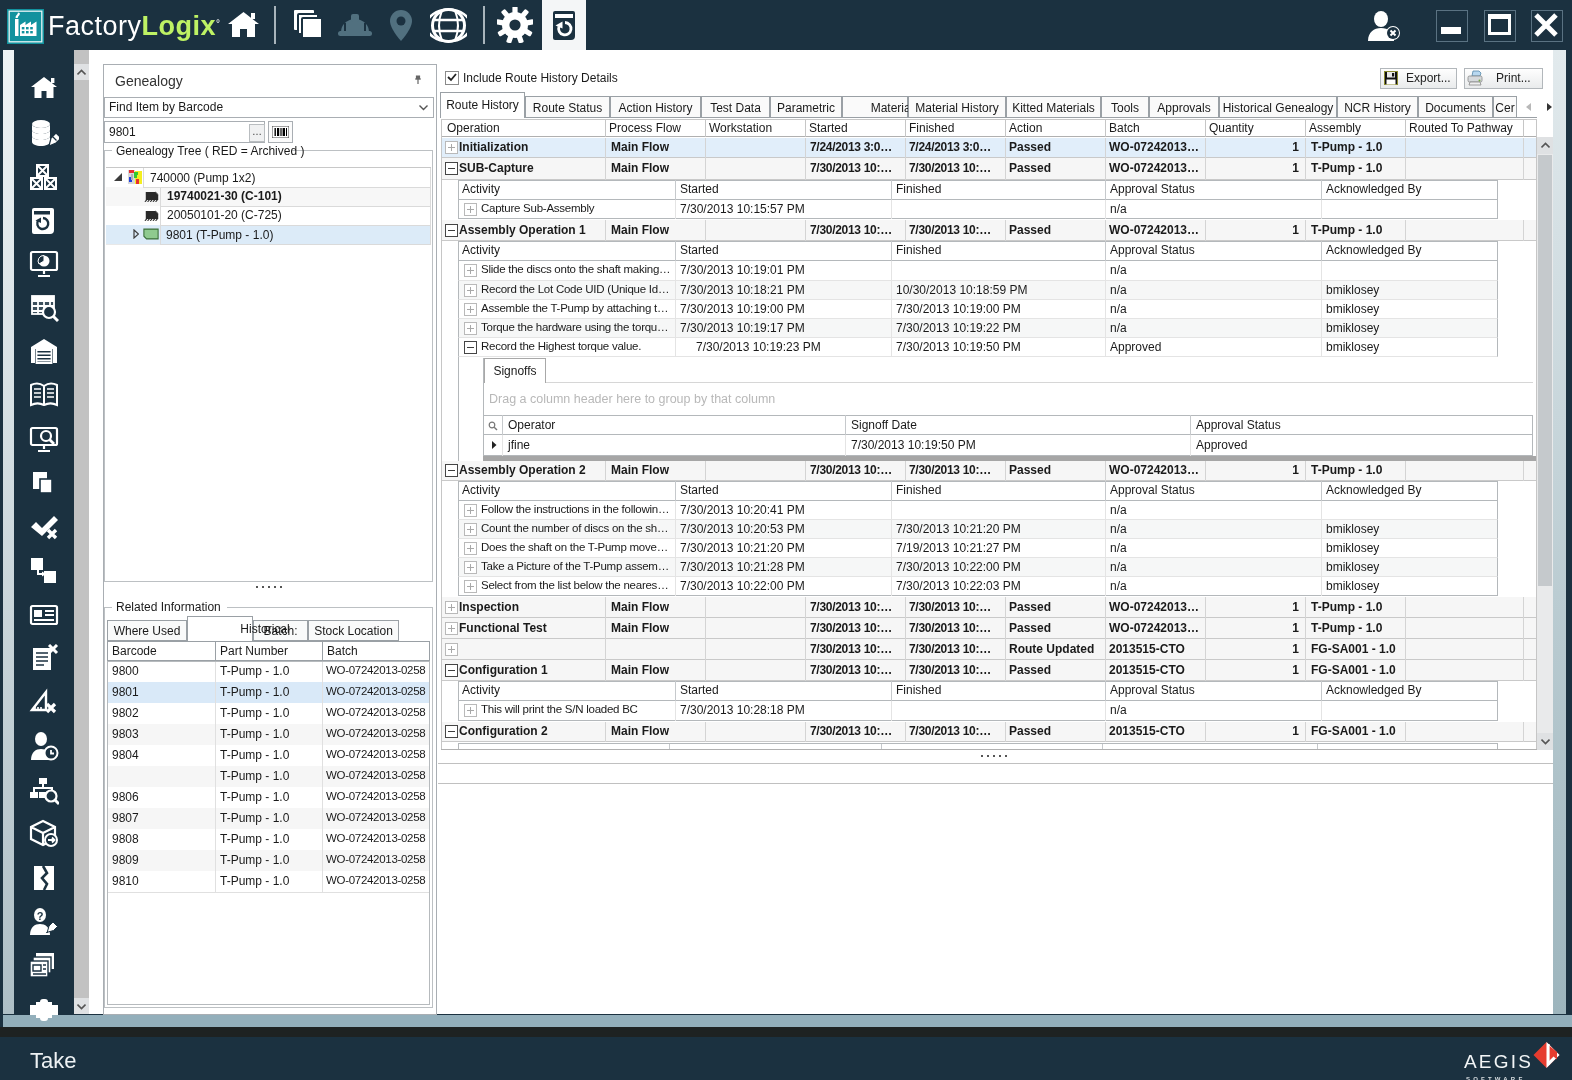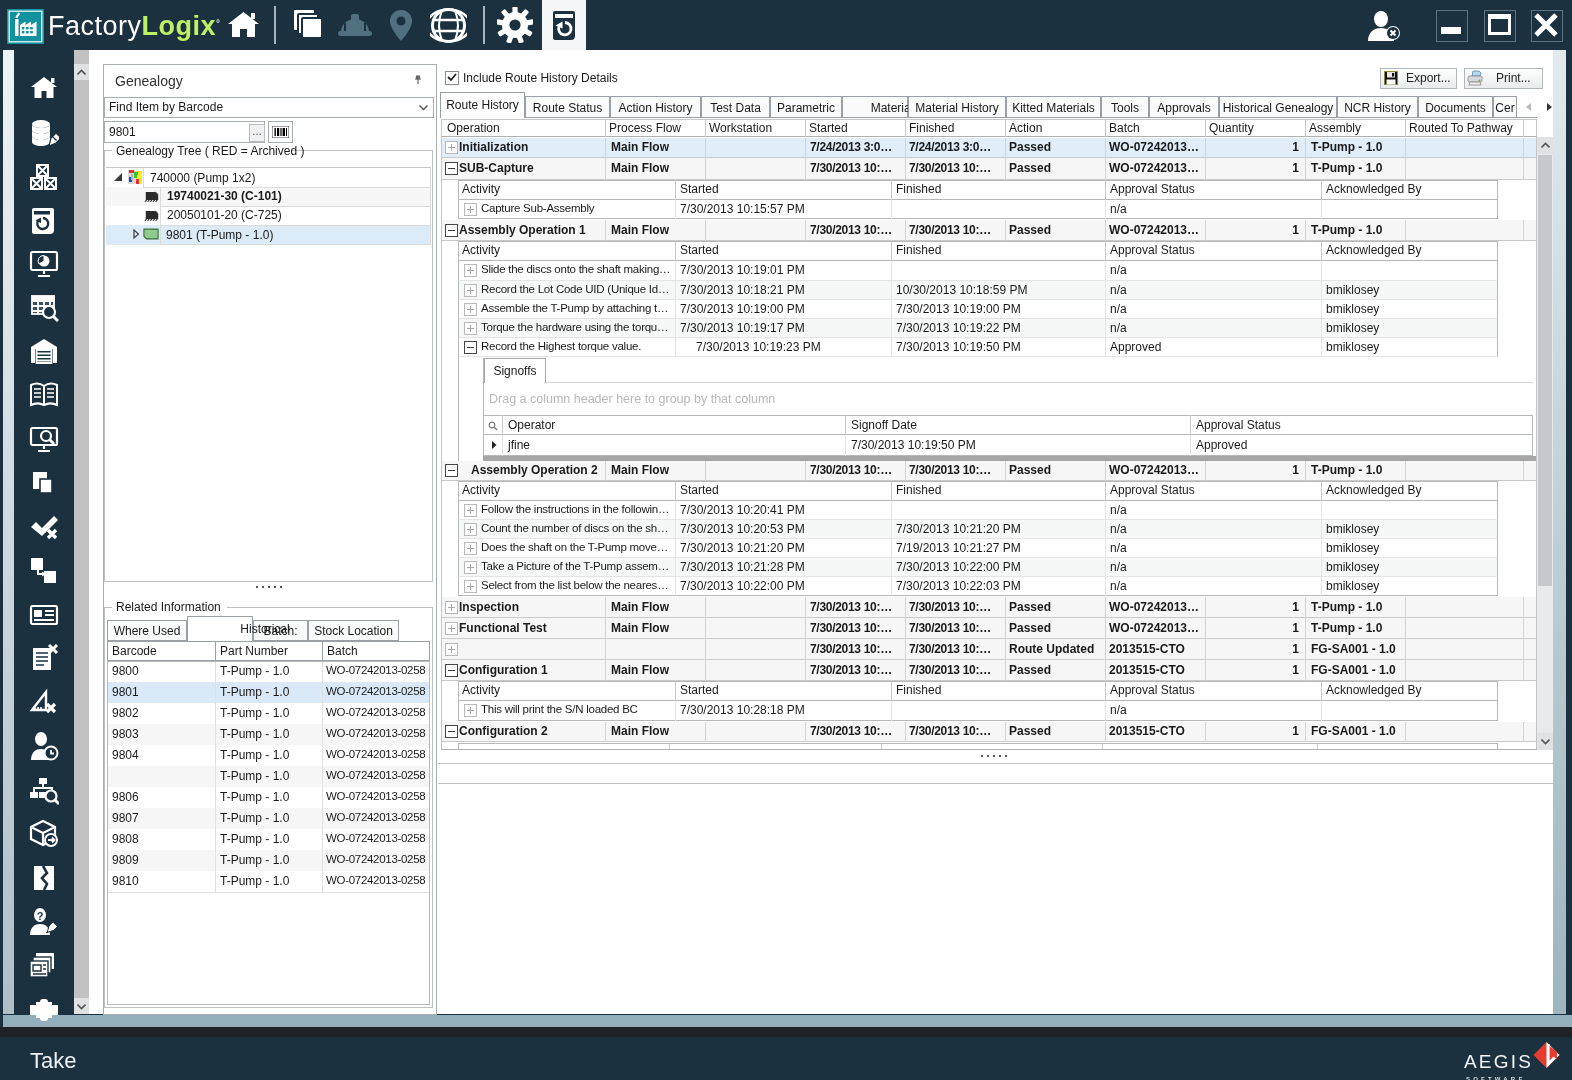--- a/index.html
+++ b/index.html
@@ -715,21 +715,21 @@
 <div style="position:absolute;left:851px;top:438px;white-space:nowrap;font-size:12px;">7/30/2013 10:19:50 PM</div>
 <div style="position:absolute;left:1196px;top:438px;white-space:nowrap;font-size:12px;">Approved</div>
 <div style="position:absolute;left:502px;top:435px;width:1px;height:21px;background:#e4e4e4;"></div>
 <div style="position:absolute;left:845px;top:435px;width:1px;height:21px;background:#e4e4e4;"></div>
 <div style="position:absolute;left:1190px;top:435px;width:1px;height:21px;background:#e4e4e4;"></div>
 <div style="position:absolute;left:483px;top:456px;width:1053px;height:5px;background:#a6a6a6;"></div>
 <div style="position:absolute;left:442px;top:461px;width:1094px;height:20px;background:#f6f6f6;border-bottom:1px solid #c9c9c9;box-sizing:border-box;"></div>
 <div class="exp" style="left:445px;top:464px;">
     <i></i>
   </div>
-<div style="position:absolute;left:459px;top:463px;white-space:nowrap;font-size:12px;margin-left:12px;"><span class="b">Assembly Operation 2</span></div>
+<div style="position:absolute;left:459px;top:463px;white-space:nowrap;font-size:12px;"><span class="b">Assembly Operation 2</span></div>
 <div style="position:absolute;left:611px;top:463px;white-space:nowrap;font-size:12px;"><span class="b">Main Flow</span></div>
 <div style="position:absolute;left:810px;top:463px;white-space:nowrap;font-size:12px;letter-spacing:-0.3px;"><span class="b">7/30/2013 10:…</span></div>
 <div style="position:absolute;left:909px;top:463px;white-space:nowrap;font-size:12px;letter-spacing:-0.3px;"><span class="b">7/30/2013 10:…</span></div>
 <div style="position:absolute;left:1009px;top:463px;white-space:nowrap;font-size:12px;"><span class="b">Passed</span></div>
 <div style="position:absolute;left:1109px;top:463px;white-space:nowrap;font-size:12px;"><span class="b">WO-07242013…</span></div>
 <div style="position:absolute;left:1205px;top:463px;width:94px;text-align:right;font-weight:bold;font-size:12px;">1</div>
 <div style="position:absolute;left:1311px;top:463px;white-space:nowrap;font-size:12px;"><span class="b">T-Pump - 1.0</span></div>
 <div style="position:absolute;left:605px;top:461px;width:1px;height:20px;background:#d4d4d4;"></div>
 <div style="position:absolute;left:705px;top:461px;width:1px;height:20px;background:#d4d4d4;"></div>
 <div style="position:absolute;left:805px;top:461px;width:1px;height:20px;background:#d4d4d4;"></div>

